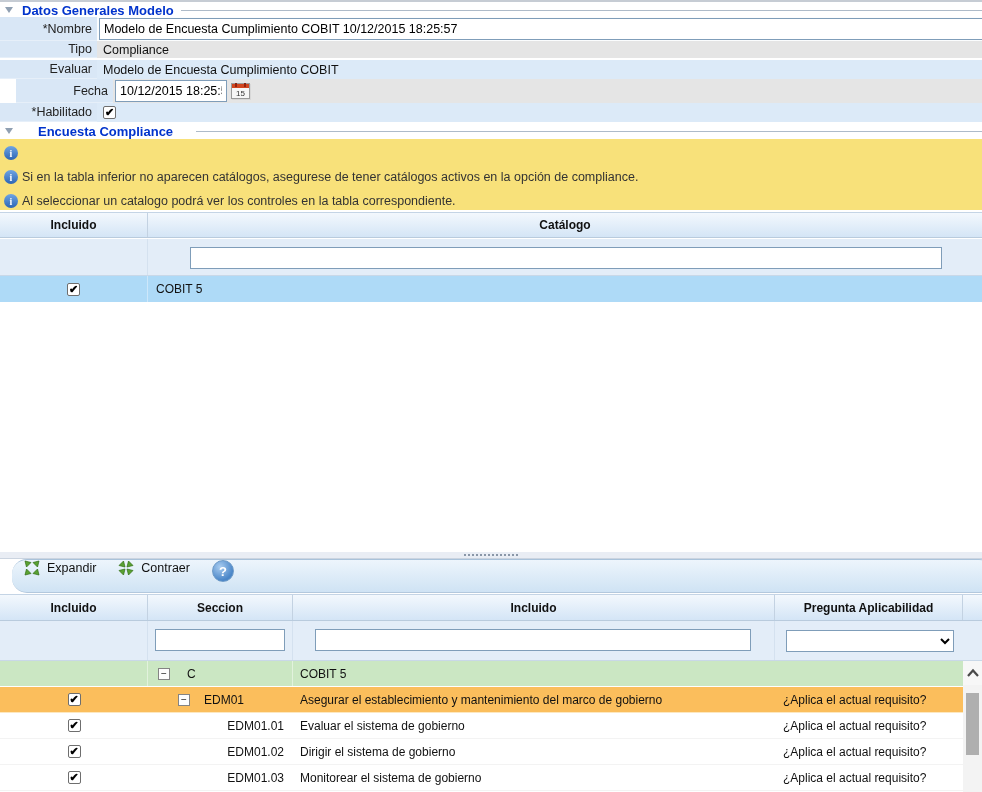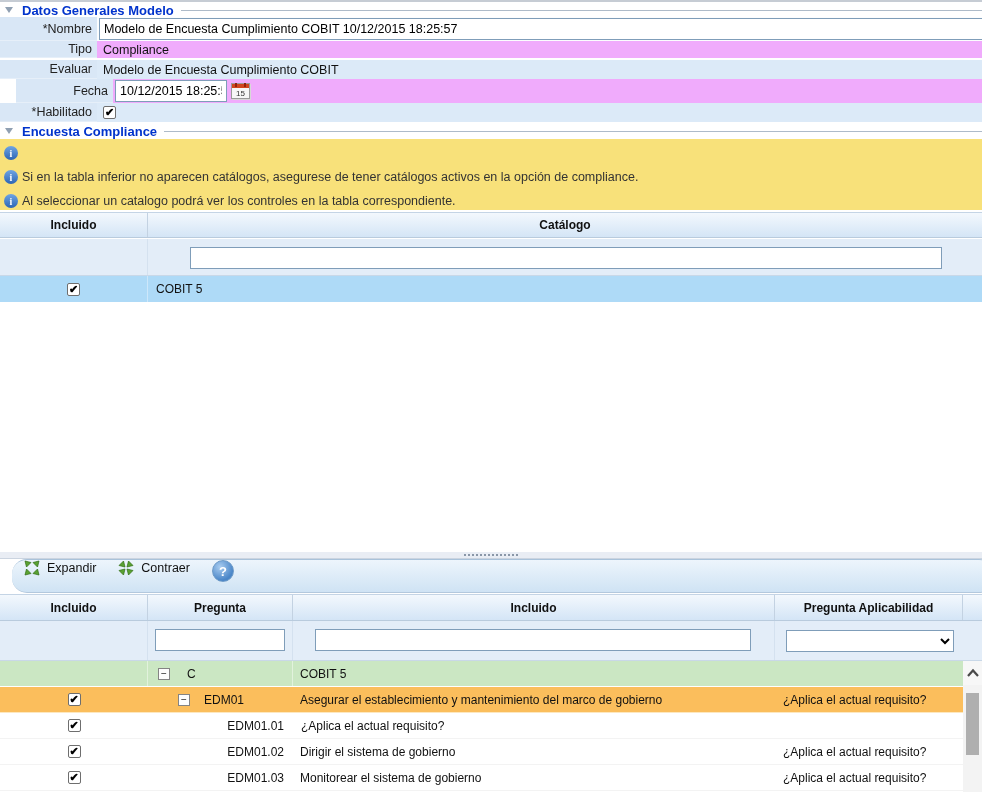--- a/index.html
+++ b/index.html
@@ -10,21 +10,21 @@
   
   .sec-hdr { position:absolute; left:0; width:982px; height:16px; display:flex; align-items:center; padding-left:5px; background:#fff; }
   .tri { width:0; height:0; border-left:4px solid transparent; border-right:4px solid transparent; border-top:6px solid #90A0B2; margin-right:9px; flex:none; }
   .sec-title { color:#0033CC; font-weight:bold; font-size:13px; white-space:nowrap; }
   .sec-rule { flex:1; height:1px; background:#AEBBC9; margin-left:7px; }
 
   
   .form-row { position:absolute; left:0; width:982px; display:flex; }
   .flabel { width:97px; flex:none; background:#D9E7F6; display:flex; align-items:center; justify-content:flex-end; padding-right:5px; color:#222; border-bottom:1px solid #E6EFF9; }
   .fval { flex:1; display:flex; align-items:center; padding-left:6px; position:relative; }
-  .bg-light { background:#f0abfc; }
+  .bg-light { background:#e5e5e5; }
   .bg-mid { background:#DCEAF8; }
   .txtinput { height:22px; border:1px solid #7F9DB9; background:#fff; font-family:"Liberation Sans",sans-serif; font-size:12.5px; padding:0 4px; color:#000; }
   .nombre-input { position:absolute; left:2px; right:-2px; top:1px; }
   .fecha-input { width:112px; }
   
   .cal { width:19px; height:16px; margin-left:4px; border:1px solid #9A9A9A; background:#F7F7F7; position:relative; box-shadow:1px 1px 0 #D8D8D8; }
   .cal-top { position:absolute; top:0; left:0; right:0; height:4px; background:#D2451E; }
   .cal-top:before, .cal-top:after { content:""; position:absolute; top:-1px; width:2px; height:4px; background:#8F2310; }
   .cal-top:before { left:3px; } .cal-top:after { right:3px; }
   .cal-day { position:absolute; top:4px; left:0; right:0; bottom:0; display:flex; align-items:center; justify-content:center; font-size:8px; color:#333; }
@@ -124,21 +124,21 @@
     </div>
   </div>
 
   <div class="form-row" style="top:103px;height:19px;">
     <div class="flabel">*Habilitado</div>
     <div class="fval bg-mid">
       <span class="cb" role="checkbox" aria-checked="true">✔</span>
     </div>
   </div>
 
-  <div class="sec-hdr" style="top:123px;">
+  <div class="sec-hdr" style="top:123px;gap:16px;">
     <span class="tri"></span>
     <span class="sec-title">Encuesta Compliance</span>
     <span class="sec-rule"></span>
   </div>
 
   <div class="infobox" style="top:139px;height:71px;">
     <div class="note">
       <span class="info-ic">i</span>
     </div>
     <div class="note">
@@ -191,21 +191,21 @@
         <polygon points="7,9 1,10.5 5.5,15" fill="#5AA232" stroke="#2F6B12" stroke-width="0.7"></polygon>
         <polygon points="9,9 10.5,15 15,10.5" fill="#5AA232" stroke="#2F6B12" stroke-width="0.7"></polygon>
       </svg>
       <span class="tbtn-label">Contraer</span>
     </div>
     <div class="help-ic">?</div>
   </div>
 
   <div class="gridhdr" style="top:594px;height:27px;">
     <div class="hcell col-incl">Incluido</div>
-    <div class="hcell col-secc">Pregunta</div>
+    <div class="hcell col-secc">Seccion</div>
     <div class="hcell col-ctrl">Incluido</div>
     <div class="hcell col-preg">Pregunta Aplicabilidad</div>
     <div class="hcell col-gut"></div>
   </div>
 
   <div class="filterrow" style="top:621px;height:40px;">
     <div class="fcell col-incl"></div>
     <div class="fcell col-secc">
       <input type="text" class="txtinput" style="left: 7px; width: 130px;" value="">
     </div>
@@ -237,20 +237,21 @@
     </div>
     <div class="dcell c-ctrl">Asegurar el establecimiento y mantenimiento del marco de gobierno</div>
     <div class="dcell c-preg">¿Aplica el actual requisito?</div>
   </div>
 
   <div class="drow row-white" style="top:713px;">
     <div class="dcell c-incl">
       <span class="cb" role="checkbox" aria-checked="true">✔</span>
     </div>
     <div class="dcell c-secc right">EDM01.01</div>
+    <div class="dcell c-ctrl">Evaluar el sistema de gobierno</div>
     <div class="dcell c-preg">¿Aplica el actual requisito?</div>
   </div>
 
   <div class="drow row-white" style="top:739px;">
     <div class="dcell c-incl">
       <span class="cb" role="checkbox" aria-checked="true">✔</span>
     </div>
     <div class="dcell c-secc right">EDM01.02</div>
     <div class="dcell c-ctrl">Dirigir el sistema de gobierno</div>
     <div class="dcell c-preg">¿Aplica el actual requisito?</div>

